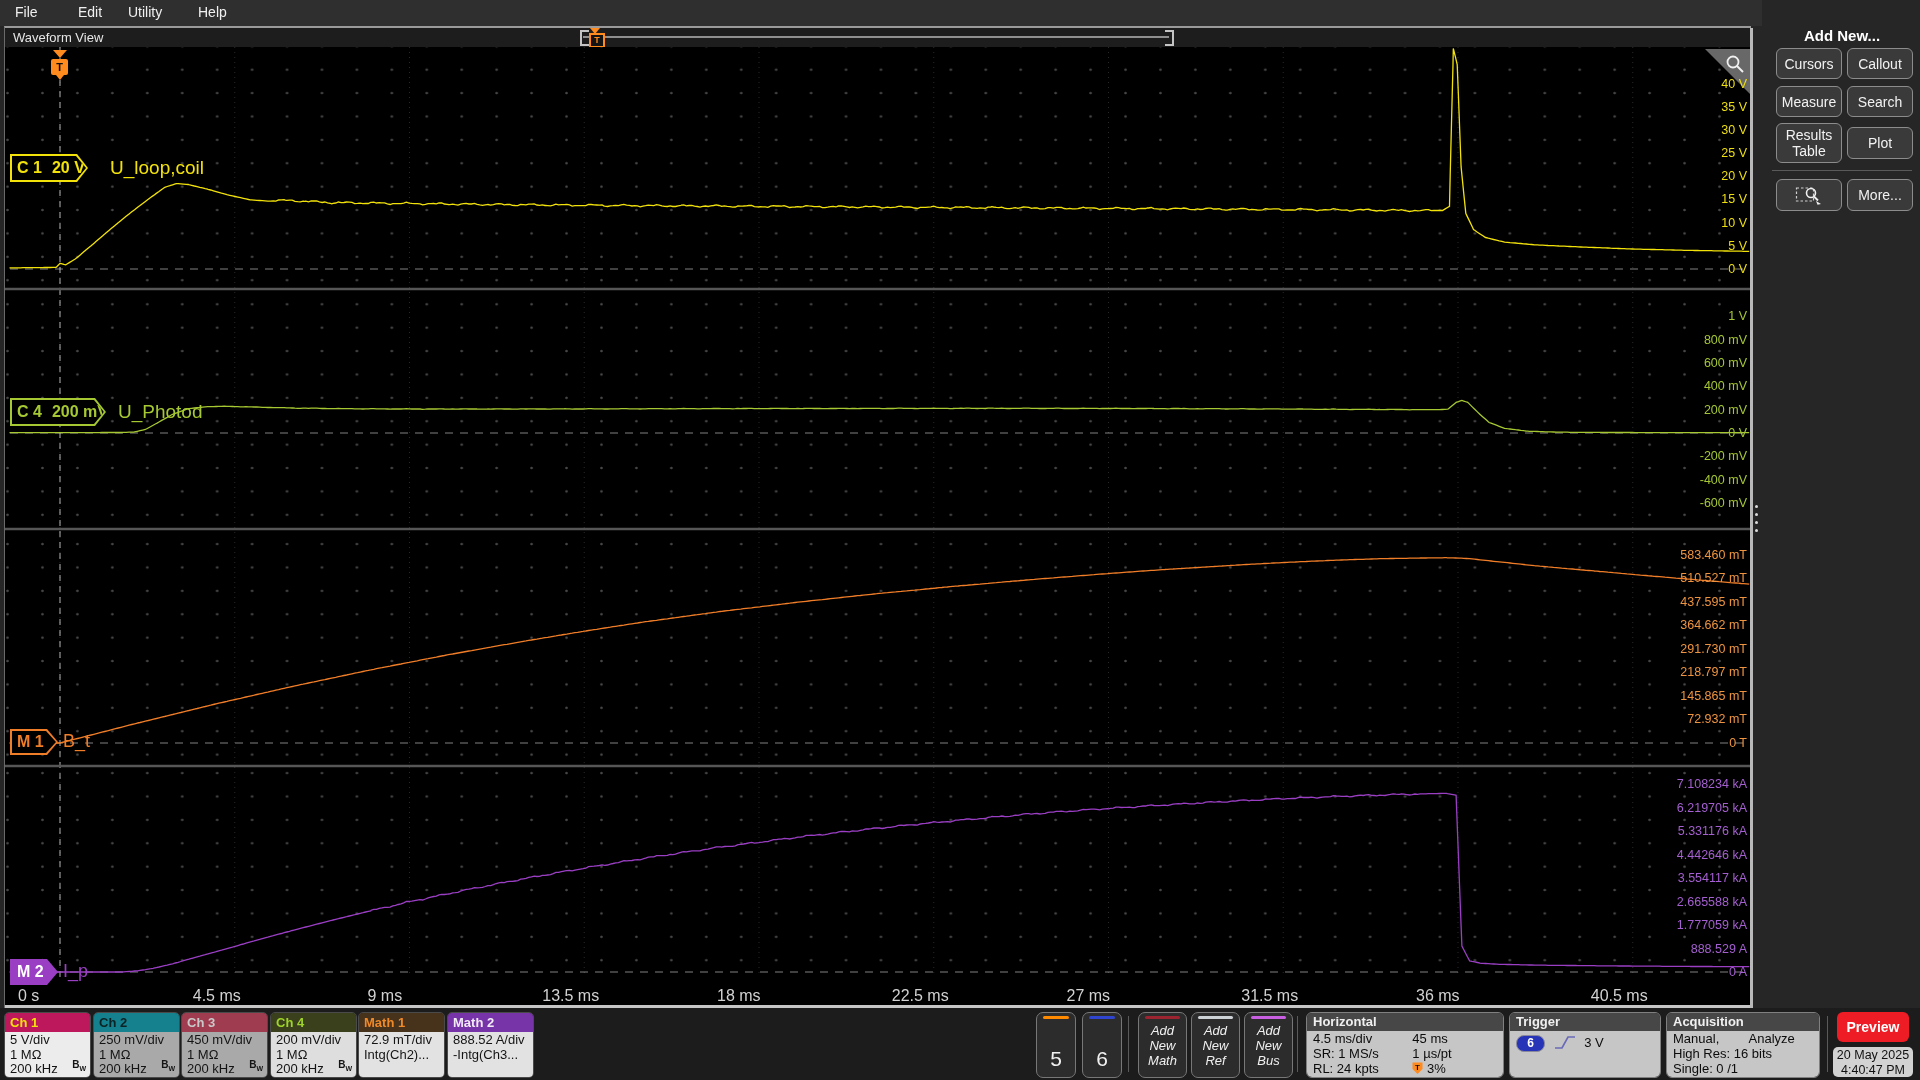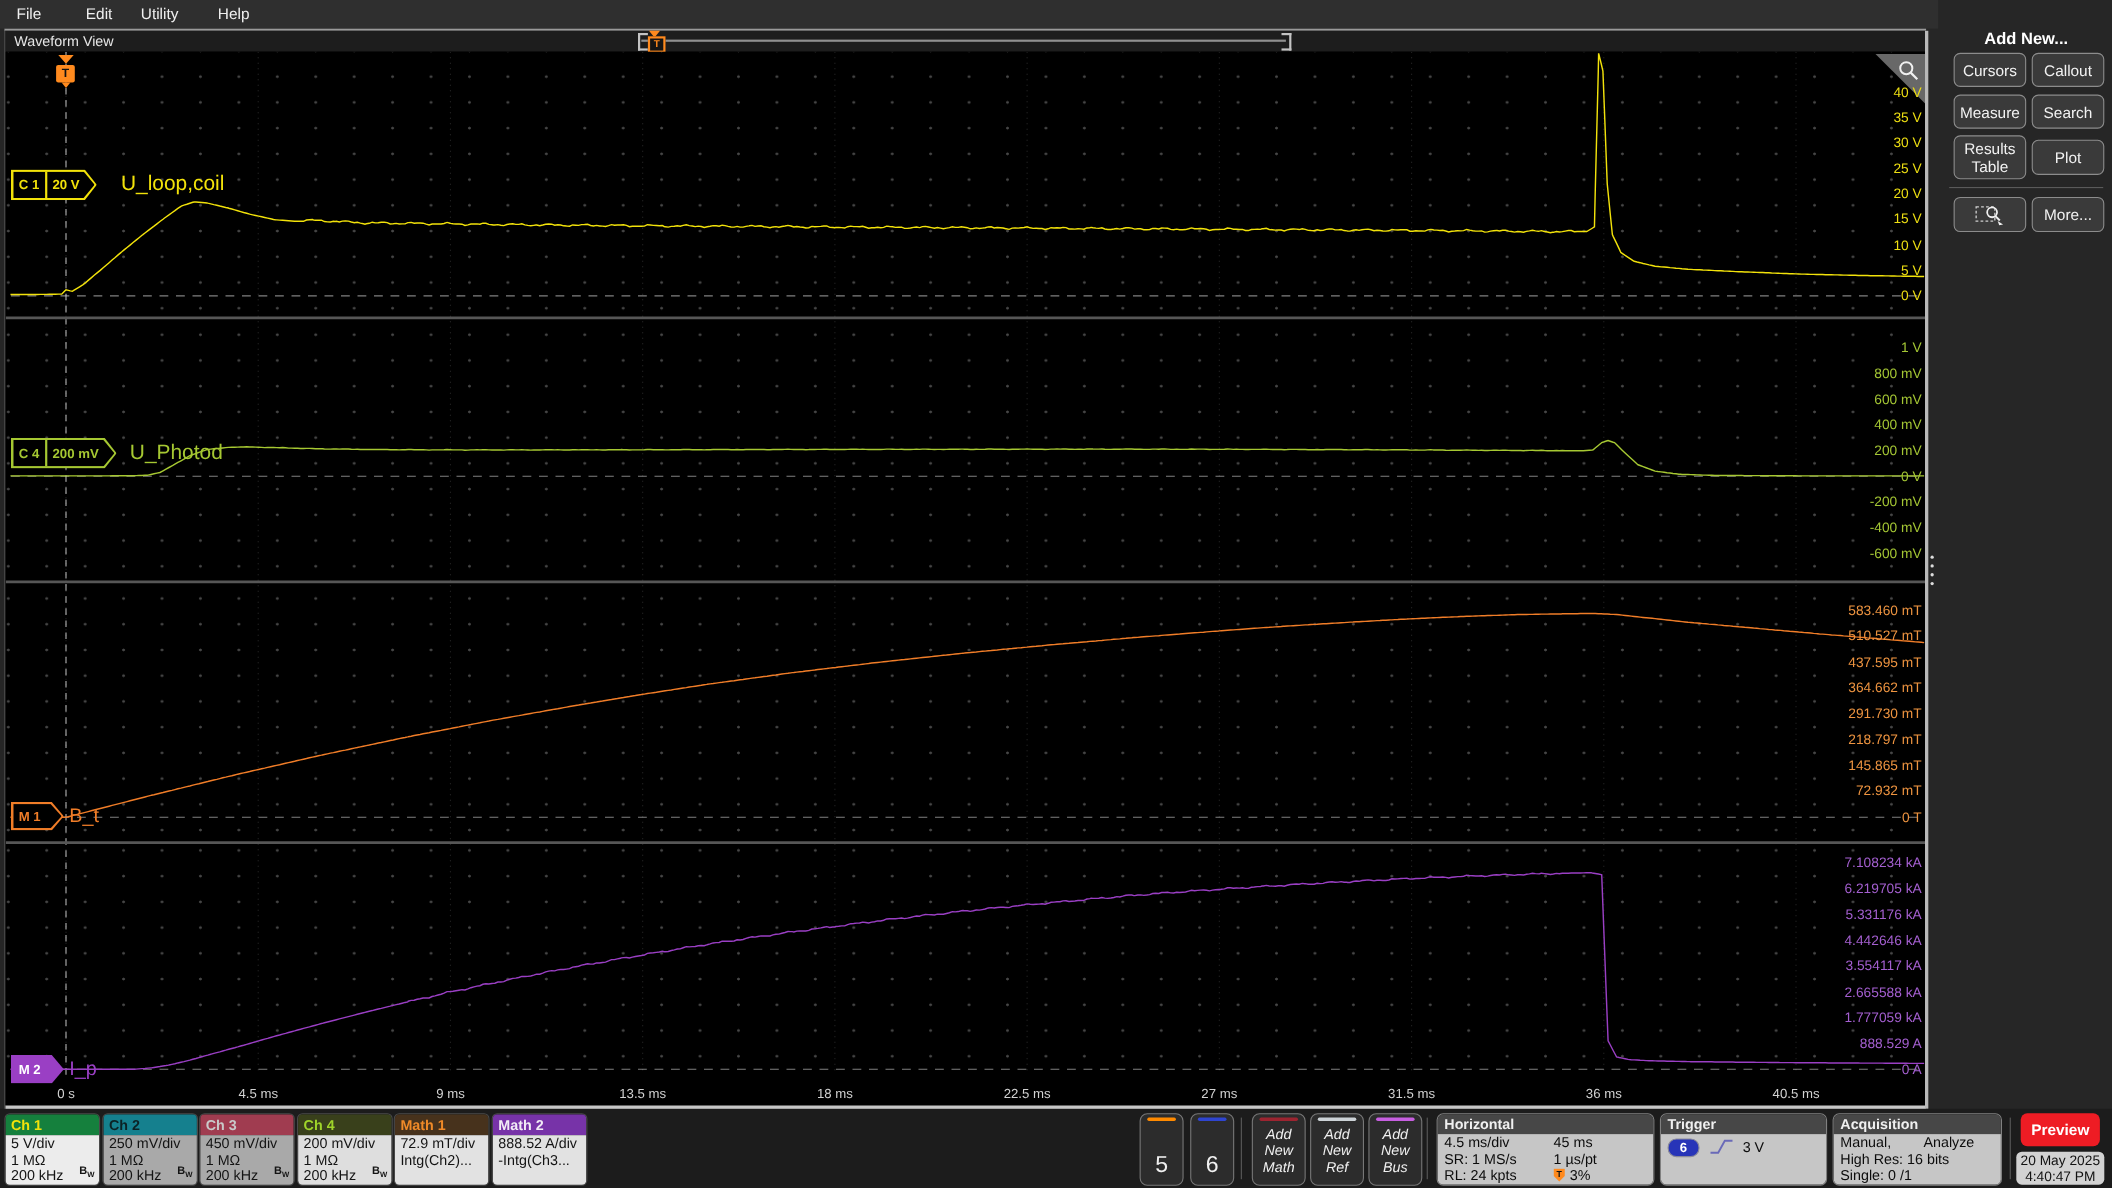--- a/index.html
+++ b/index.html
@@ -26,28 +26,28 @@
   .mm-tbox{position:absolute;width:12px;height:11px;background:#141414;border:2px solid #ff8a1e;color:#ff8a1e;
            font-size:9px;font-weight:bold;text-align:center;line-height:11px;}
 
   .plot{position:absolute;left:0;top:19px;width:1746px;height:958px;background:#000;overflow:hidden;}
   .dotgrid{position:absolute;left:0;width:1746px;
      background-image:radial-gradient(circle,rgba(210,210,210,0.34) 0.9px,rgba(0,0,0,0) 1.6px);
      background-size:34.95px 23.4px;}
   #wave-svg{position:absolute;left:0;top:0;}
   .overlay{position:absolute;left:0;top:0;width:1746px;height:958px;pointer-events:none;}
   .axis-label{position:absolute;width:110px;height:14px;font-size:12.5px;text-align:right;line-height:14px;}
-  .time-label{position:absolute;width:84px;top:940px;font-size:12px;color:#d2d2d2;text-align:center;}
+  .time-label{position:absolute;width:84px;top:940px;font-size:16px;color:#d2d2d2;text-align:left;}
 
   
   .wbadge{position:absolute;pointer-events:auto;}
   .wbadge .bout{position:absolute;inset:0;clip-path:polygon(0 0,calc(100% - 11px) 0,100% 50%,calc(100% - 11px) 100%,0 100%);}
   .wbadge .bin{position:absolute;inset:2px;background:#000;display:flex;align-items:center;
                clip-path:polygon(0 0,calc(100% - 10px) 0,100% 50%,calc(100% - 10px) 100%,0 100%);}
-  .wbadge .cell{font-size:12px;font-weight:bold;padding:0 5px;white-space:nowrap;}
+  .wbadge .cell{font-size:16px;font-weight:bold;padding:0 5px;white-space:nowrap;}
   .wbadge .vdiv{width:2px;align-self:stretch;}
   .wlabel{position:absolute;font-size:19px;pointer-events:auto;}
 
   .trigpin{position:absolute;left:46px;top:3px;width:18px;pointer-events:auto;}
   .trigpin .tri{margin-left:2px;width:0;height:0;border-left:7px solid transparent;border-right:7px solid transparent;border-top:8px solid #ff8a1e;}
   .trigpin .box{margin-top:1px;width:17px;height:16px;background:#ff8a1e;color:#111;font-weight:bold;font-size:11px;text-align:center;line-height:16px;border-radius:2px;}
   .trigpin .tip{margin-left:4.5px;width:0;height:0;border-left:4px solid transparent;border-right:4px solid transparent;border-top:5px solid #ff8a1e;}
 
   .zoomcorner{position:absolute;left:1700px;top:2px;width:0;height:0;
               border-top:46px solid rgba(115,115,115,0.9);border-left:46px solid transparent;}
@@ -274,21 +274,21 @@
       <line x1="19" y1="12.5" x2="23" y2="16.5" stroke="#f0f0f0" stroke-width="1.8"></line>
       <polygon points="21,17 26,20 22.5,20.8" fill="#f0f0f0"></polygon>
     </svg>
   </div>
   <div class="rbtn" style="left:83px;top:179px;width:64px;height:30px;">More...</div>
 </div>
 
 <div class="bbar">
 
   <div class="chcard" style="left:4px">
-    <div class="hd" style="background: #15803d;"><span style="color: rgb(242, 226, 10);">Ch 1</span></div>
+    <div class="hd" style="background: #be185d;"><span style="color: rgb(242, 226, 10);">Ch 1</span></div>
     <div class="bd" style="background: rgb(236, 236, 236);">
       <div>5 V/div</div>
       <div>1 MΩ</div>
       <div>200 kHz</div>
       <span class="bw">B<sub>W</sub></span>
     </div>
   </div>
   <div class="chcard" style="left:93px">
     <div class="hd" style="background: rgb(21, 128, 142);"><span style="color: rgb(12, 35, 37);">Ch 2</span></div>
     <div class="bd" style="background: rgb(169, 169, 169);">

